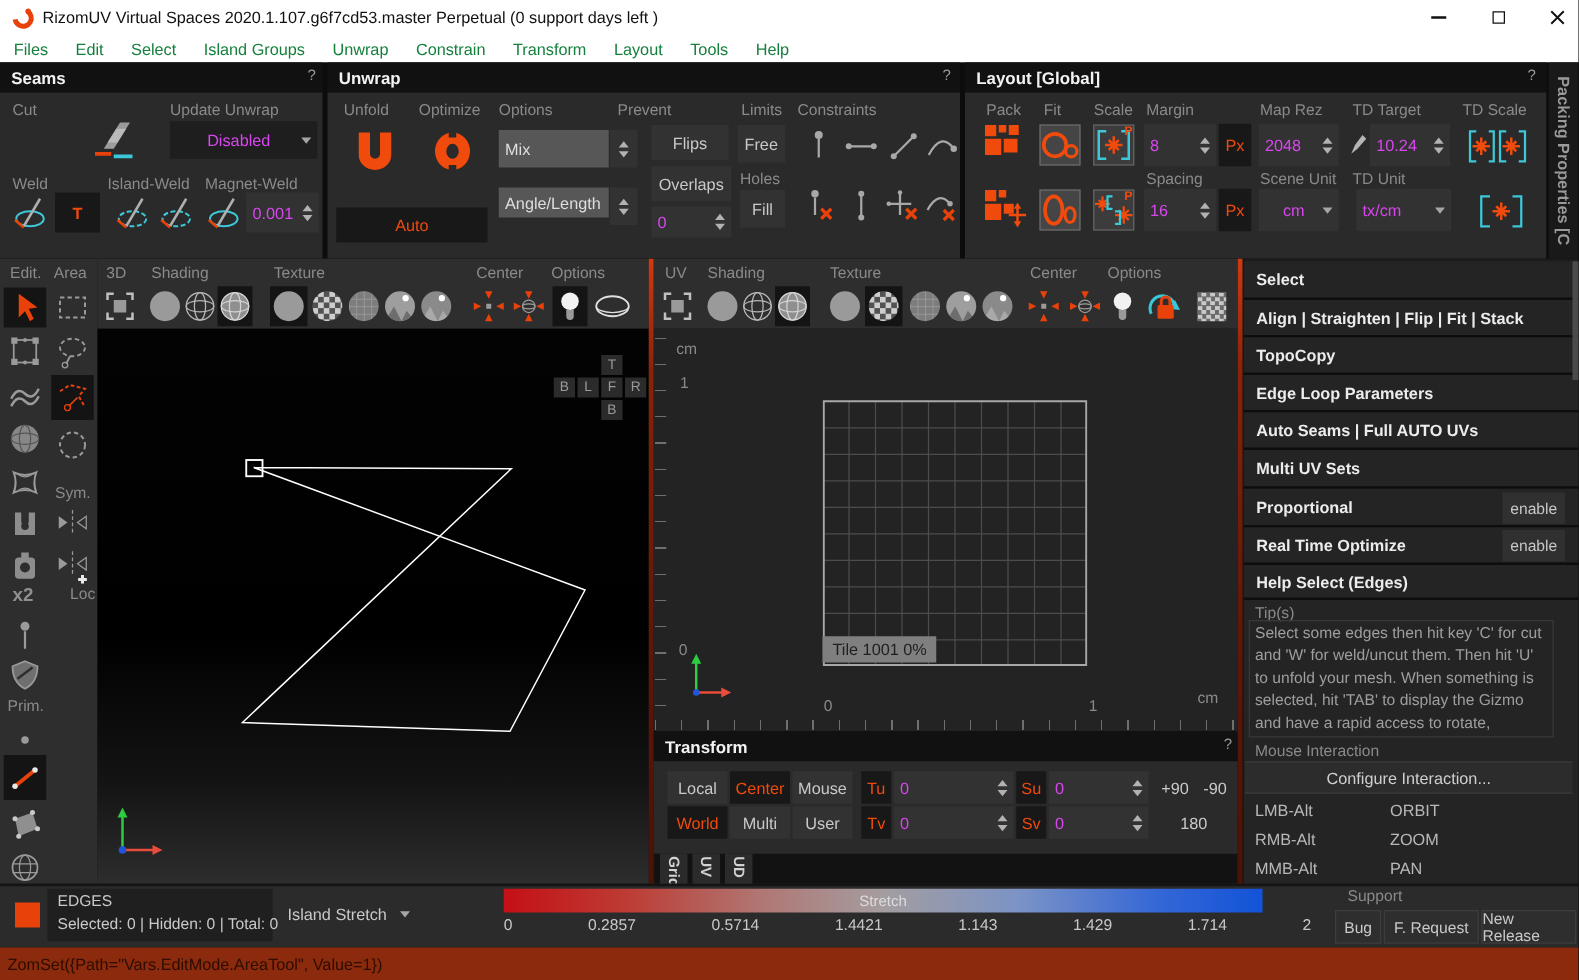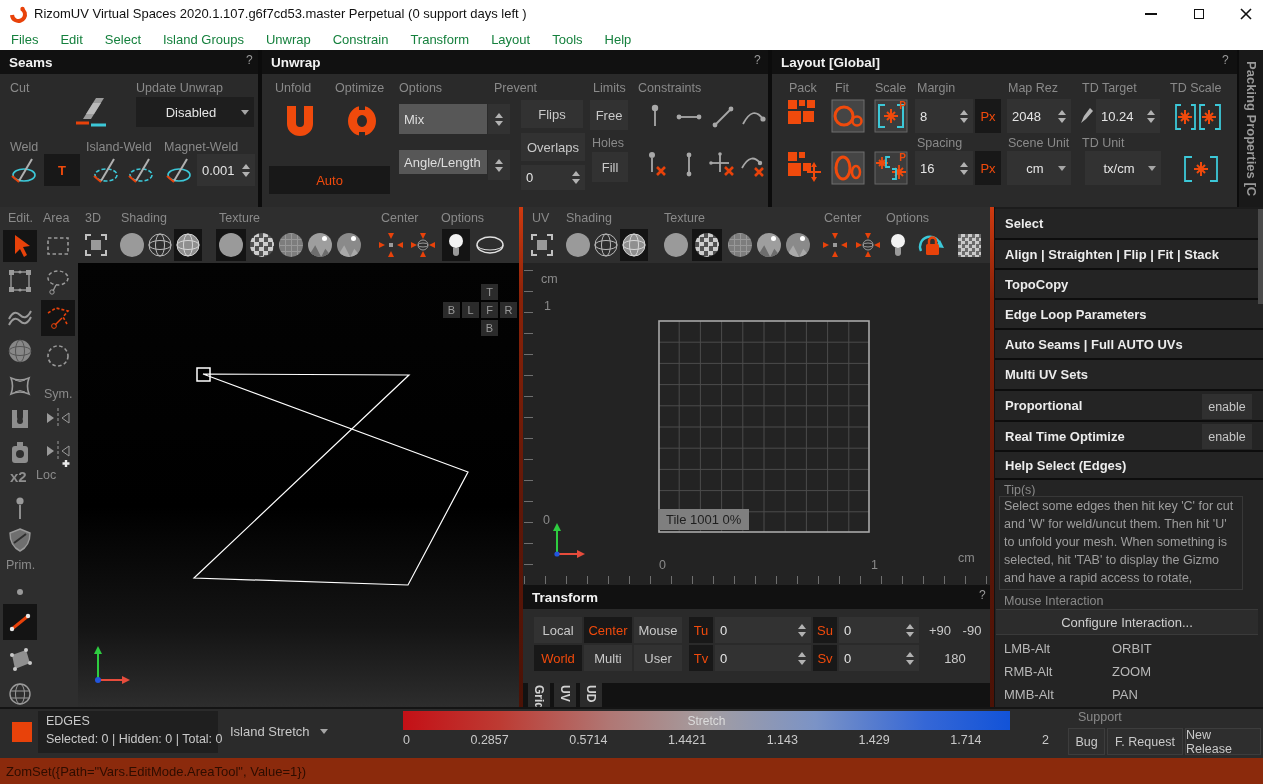--- a/index.html
+++ b/index.html
@@ -15,21 +15,21 @@
   
   .panel-hdr{position:absolute;height:24px;background:#111;color:#f2f2f2;font-weight:bold;font-size:13.5px;
              display:flex;align-items:center;padding:0 9px;box-sizing:border-box;}
   .hdr-help{position:absolute;top:53px;color:#9a9a9a;font-size:12px;font-weight:normal;}
   .panel-body{position:absolute;top:74px;height:133px;background:#2a2a2a;}
   .lbl{position:absolute;color:#8a8a8a;font-size:12.5px;white-space:nowrap;}
   .btn{position:absolute;background:#323232;color:#c9c9c9;font-size:13px;display:flex;align-items:center;
        justify-content:center;box-sizing:border-box;white-space:nowrap;}
   .btn.dk{background:#181818;}
   .org{color:#f04a0c !important;}
-  .input{position:absolute;background:#323232;color:#e5e5e5;font-size:13px;display:flex;align-items:center;
+  .input{position:absolute;background:#323232;color:#d946ef;font-size:13px;display:flex;align-items:center;
          padding:0 5px;box-sizing:border-box;}
   .input.dk{background:#1e1e1e;}
   .input.lite{background:#575757;color:#dedede;}
   .input .val{flex:1;text-align:left;}
   .arrows{display:flex;flex-direction:column;gap:3px;align-items:center;}
   .tri-up{width:0;height:0;border-left:4px solid transparent;border-right:4px solid transparent;border-bottom:5px solid #b2b2b2;}
   .tri-dn{width:0;height:0;border-left:4px solid transparent;border-right:4px solid transparent;border-top:5px solid #b2b2b2;}
   .caret{width:0;height:0;border-left:4.5px solid transparent;border-right:4.5px solid transparent;border-top:5.5px solid #a5a5a5;}
   .tcell{position:absolute;width:28px;height:32px;display:flex;align-items:center;justify-content:center;}
   .tcell.sel{background:#141414;}
@@ -364,21 +364,21 @@
     <path d="M3,19 L6,12 L12,4 L15,7 L8,15 z" fill="#b5b5b5"></path>
   </svg>
   <div class="input" style="left:1096px;top:99px;width:64px;height:34px">
     <span class="val">10.24</span>
     <span class="arrows">
         <span class="tri-up"></span>
         <span class="tri-dn"></span>
       </span>
   </div>
   <div class="input" style="left:1085px;top:151px;width:76px;height:34px">
-    <span class="val" style="text-align:center">tx/cm</span>
+    <span class="val" style="text-align:left">tx/cm</span>
     <span class="caret"></span>
   </div>
   <svg class="abs" style="left:1172px;top:100px" width="52" height="34">
     <path d="M9,5 H4 V29 H9 M19,5 h4 v24 h-4" fill="none" stroke="#3cc8d8" stroke-width="1.8"></path>
     <path d="M9,13 l8,8 M17,13 l-8,8 M13,10 v14 M6,17 h14" stroke="#f04a0c" stroke-width="2"></path>
     <path d="M33,5 h-5 v24 h5 M43,5 h5 v24 h-5" fill="none" stroke="#3cc8d8" stroke-width="1.8"></path>
     <path d="M33,13 l8,8 M41,13 l-8,8 M37,10 v14 M30,17 h14" stroke="#f04a0c" stroke-width="2"></path>
   </svg>
   <svg class="abs" style="left:1180px;top:152px" width="42" height="34">
     <path d="M12,5 H5 V29 H12 M30,5 h7 v24 h-7" fill="none" stroke="#3cc8d8" stroke-width="1.8"></path>
@@ -522,21 +522,21 @@
     </svg>
   </div>
   <div class="tcell" style="left:41px;top:437px;width:34px">
     <svg width="32" height="28">
       <polygon points="5,7 12,12 5,17" fill="#9a9a9a"></polygon>
         <polygon points="27,7 20,12 27,17" fill="none" stroke="#9a9a9a"></polygon>
       <line x1="16" y1="2" x2="16" y2="20" stroke="#9a9a9a" stroke-dasharray="3,2"></line>
       <path d="M24,21 v7 M20.5,24.5 h7" stroke="#e9e9e9" stroke-width="2.4"></path>
     </svg>
   </div>
-  <span class="lbl" style="left:36px;top:468px">Loc</span>
+  <span class="lbl" style="left:56px;top:468px">Loc</span>
 
   <div class="abs" style="left:78px;top:207px;width:441px;height:56px;background:#2e2e2e"></div>
   <span class="lbl" style="left:85px;top:211px">3D</span>
   <span class="lbl" style="left:121px;top:211px">Shading</span>
   <span class="lbl" style="left:219px;top:211px">Texture</span>
   <span class="lbl" style="left:381px;top:211px">Center</span>
   <span class="lbl" style="left:441px;top:211px">Options</span>
   <div class="tcell" style="left:82px;top:229px">
     <svg width="28" height="28">
       <g stroke="#c0c0c0" stroke-width="2" fill="none">

